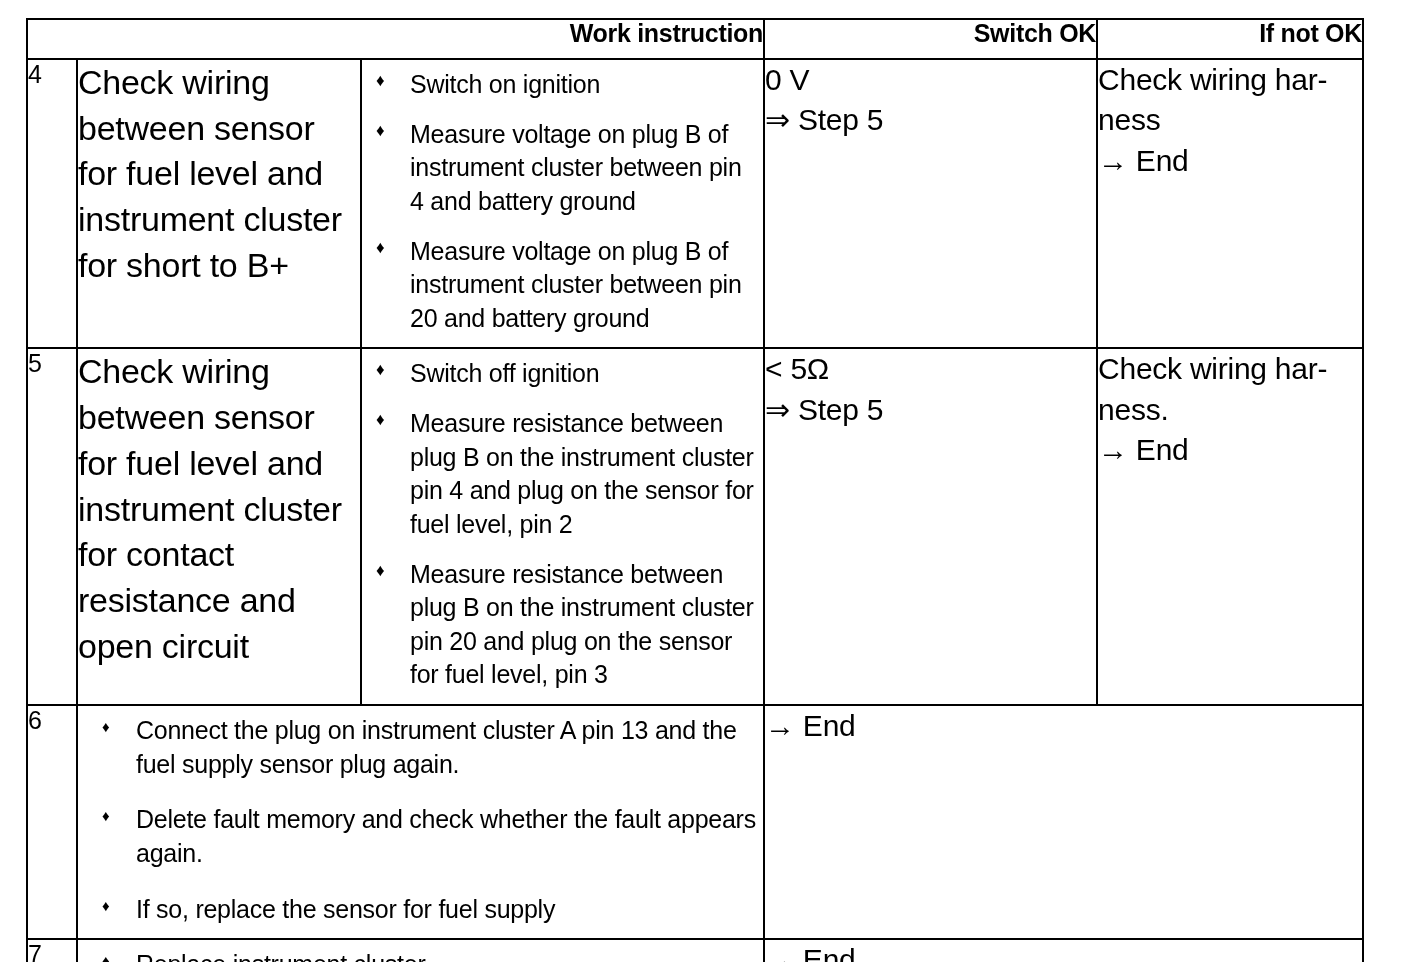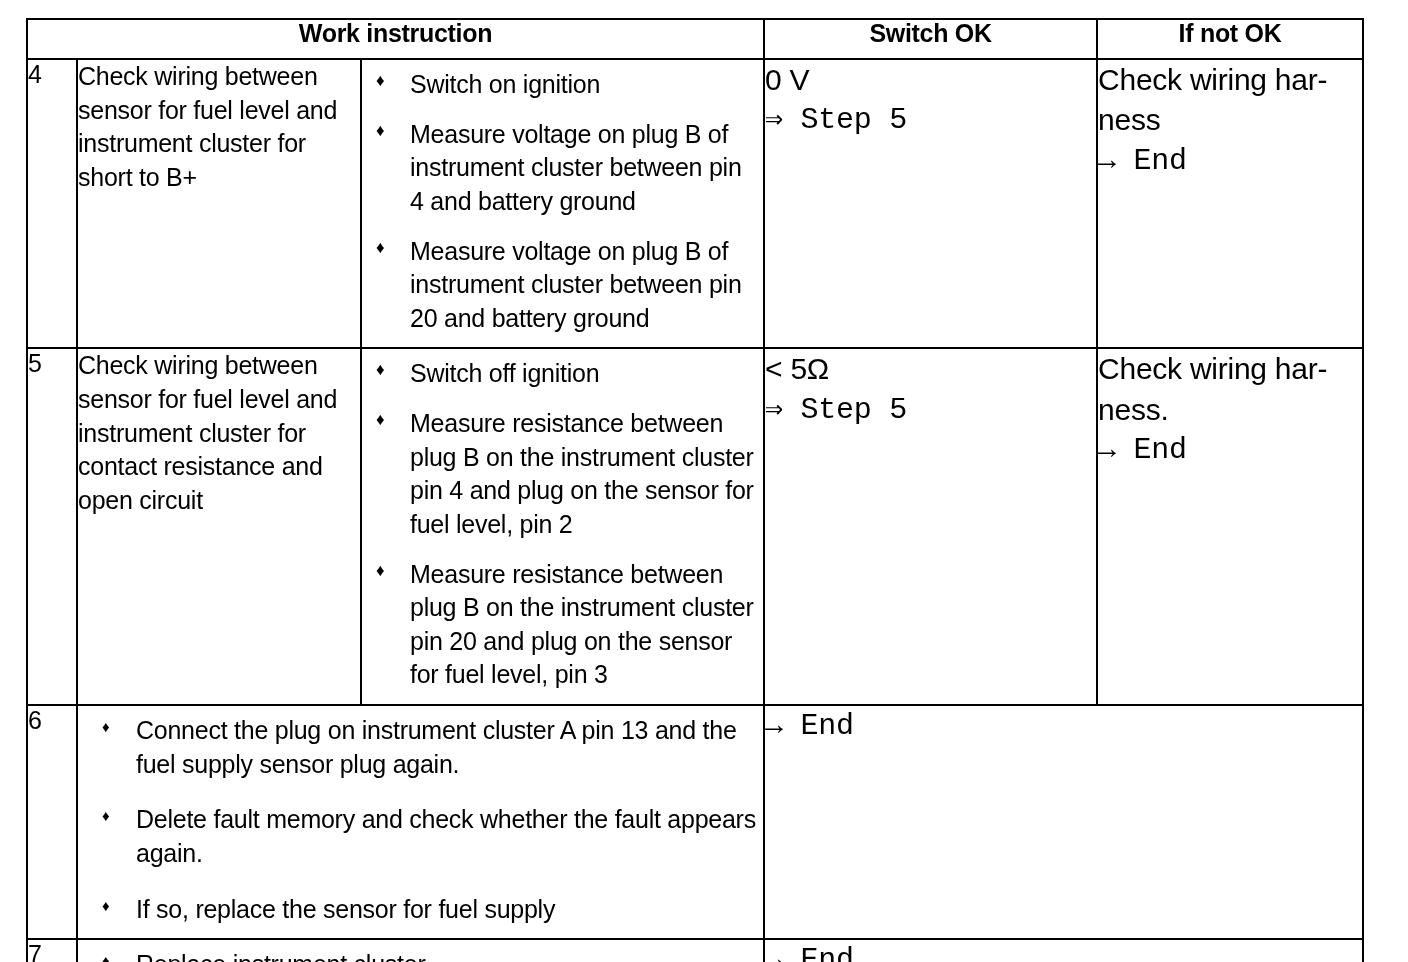--- a/index.html
+++ b/index.html
@@ -44,34 +44,34 @@
   col.c-instr   { width: 284px; }
   col.c-detail  { width: 403px; }
   col.c-display { width: 333px; }
   col.c-ifnot   { width: 266px; }
 
   .hdr-cell {
     font-weight: bold;
     font-size: 25px;
     letter-spacing: -0.3px;
     padding: 6px 0 9px 9px;
-    text-align: center;
+    text-align: right;
     height: 38px;
     line-height: 1.1;
   }
 
   .step-num {
     padding: 8px 0 0 9px;
     font-size: 25px;
     text-align: left;
   }
 
   .instr-text {
     padding: 8px 6px 14px 12px;
-    font-size: 25px;
+    font-size: 34px;
     line-height: 1.345;
     letter-spacing: -0.25px;
   }
 
   .bullet-list {
     list-style: none;
     margin: 0;
     padding: 8px 6px 12px 0;
   }
 
@@ -99,21 +99,21 @@
   .bullet-list.wide li:last-child { margin-bottom: 0; }
 
   .result-cell {
     padding: 8px 6px 10px 12px;
     font-size: 30px;
     line-height: 1.345;
     letter-spacing: -0.25px;
   }
 
   .result-line { white-space: nowrap; }
-  .arrow-line { white-space: nowrap; font-family: Liberation Mono, monospace; }
+  .arrow-line { white-space: nowrap; }
 
   .r4 { height: 252px; }
   .r5 { height: 330px; }
   .r6 { height: 212px; }
   .r7 { height: 52px; }
 </style>
 </head>
 <body>
 
 <div class="page">

